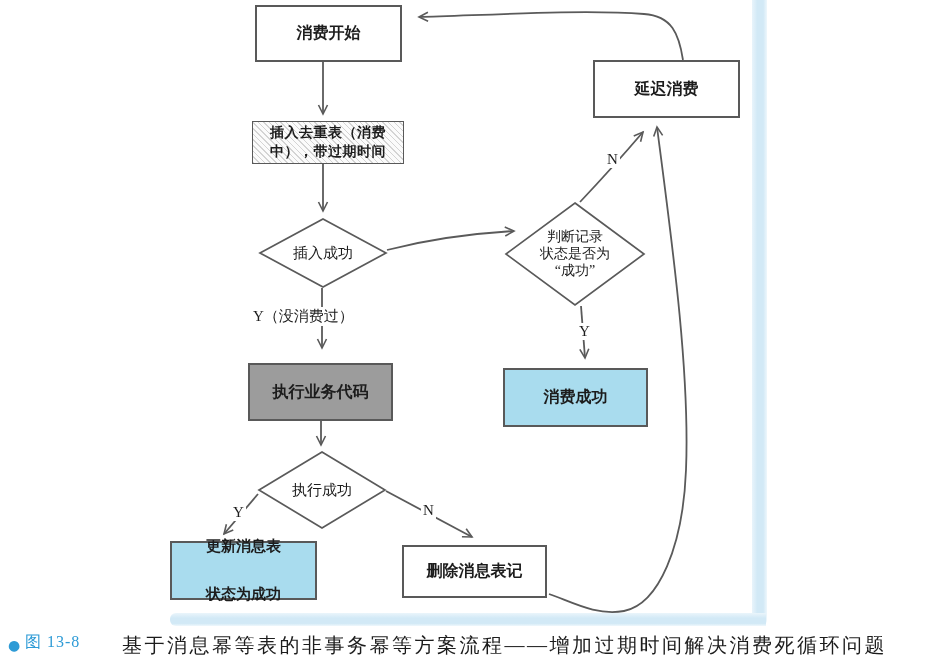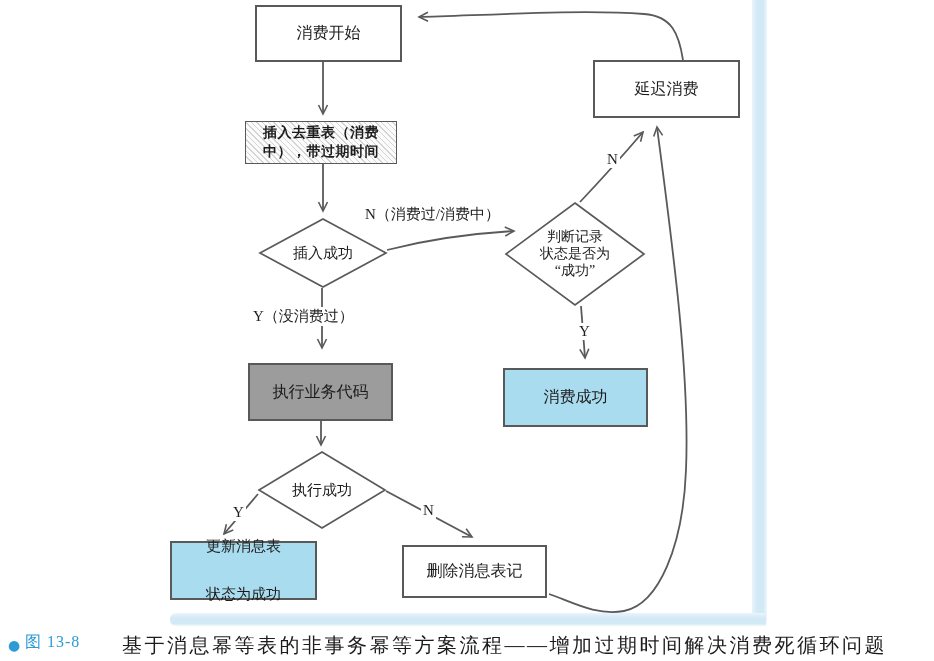--- a/index.html
+++ b/index.html
@@ -16,21 +16,21 @@
                    background:linear-gradient(to bottom,#eaf5fb 0%, var(--shadow-blue,#d2e9f6) 40%, var(--shadow-blue,#d2e9f6) 80%, #f0f8fc 100%);
                    border-radius:6px 0 0 6px; }
   svg.edges { position:absolute; inset:0; z-index:1; }
   .edge      { fill:none; stroke:var(--line,#5a5a5a); stroke-width:1.8; }
   .arrowhead { fill:none; stroke:var(--line,#5a5a5a); stroke-width:1.6; }
   .diamond   { fill:#ffffff; stroke:var(--line,#5a5a5a); stroke-width:1.7; }
 
   .node { position:absolute; z-index:2; box-sizing:border-box;
           display:flex; flex-direction:column; align-items:center; justify-content:center;
           text-align:center; background:#ffffff;
-          border:2px solid var(--node-border,#595959); font-size:16px; line-height:1.3; }
+          border:2px solid var(--node-border,#595959); font-size:16px; line-height:1.3;font-weight:bold; }
   .node.hatch {
     font-weight:bold; font-size:14px; line-height:1.32; letter-spacing:0.5px;
     background-color:#fbfbfb;
     background-image:repeating-linear-gradient(45deg, rgba(110,110,110,0.28) 0 1px, rgba(255,255,255,0) 1px 4px);
     border-width:1.5px;
   }
   .node.gray { background:var(--gray-fill,#9c9c9c);margin-top:8px; }
   .node.blue { background:var(--blue-fill,#a9dcee); }
 
   .diamond-label { position:absolute; z-index:2; text-align:center;
@@ -74,21 +74,21 @@
 
     <polygon class="diamond" points="323,219 386,253 323,287 260,253"></polygon>
     <polygon class="diamond" points="575,203 644,254 575,305 506,254"></polygon>
     <polygon class="diamond" points="322,452 385,490 322,528 259,490"></polygon>
   </svg>
 
   <div class="node" style="left:255px; top:5px; width:147px; height:57px;">
     <span>消费开始</span>
   </div>
 
-  <div class="node hatch" style="left:245px; top:121px; width:152px; height:43px;">
+  <div class="node hatch" style="left:252px; top:121px; width:152px; height:43px;">
     <span>插入去重表（消费</span>
     <span>中），带过期时间</span>
   </div>
 
   <div class="node" style="left:593px; top:60px; width:147px; height:58px;">
     <span>延迟消费</span>
   </div>
 
   <div class="node gray" style="left:248px; top:355px; width:145px; height:58px;">
     <span>执行业务代码</span>
@@ -110,21 +110,20 @@
   <div class="diamond-label" style="left:258px; top:244px; width:130px;">插入成功</div>
 
   <div class="diamond-label small" style="left:510px; top:228px; width:130px;">
     <div>判断记录</div>
     <div>状态是否为</div>
     <div>“成功”</div>
   </div>
 
   <div class="diamond-label" style="left:257px; top:481px; width:130px;">执行成功</div>
 
-  <div class="edge-label" style="left:363px; top:205px;">N（消费过/消费中）</div>
 
   <div class="edge-label" style="left:251px; top:307px;">Y（没消费过）</div>
 
   <div class="edge-label" style="left:605px; top:151px;">N</div>
 
   <div class="edge-label" style="left:577px; top:323px;">Y</div>
 
   <div class="edge-label" style="left:231px; top:504px;">Y</div>
 
   <div class="edge-label" style="left:421px; top:502px;">N</div>

